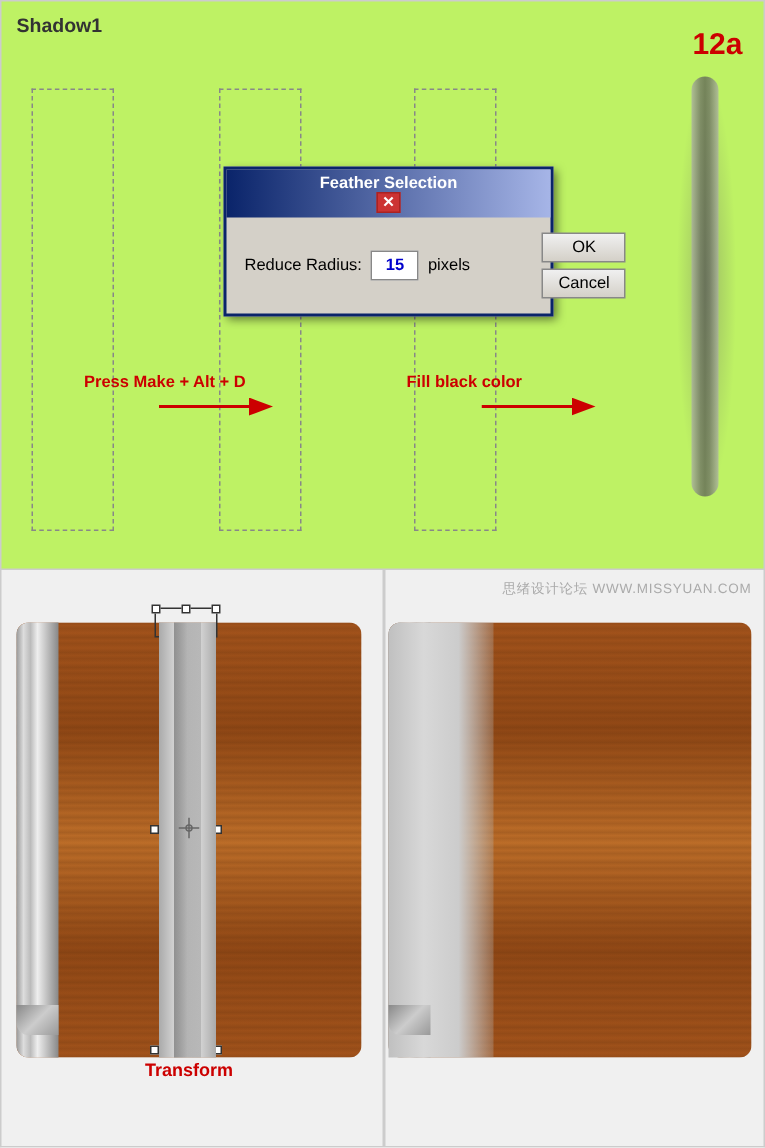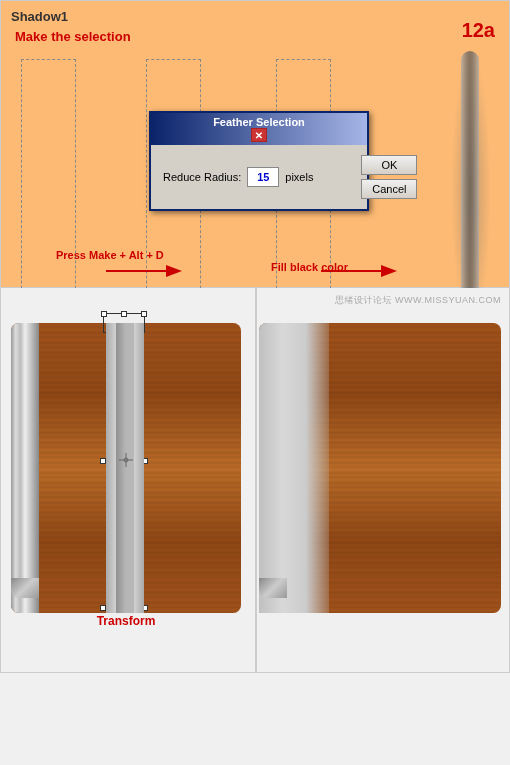--- a/index.html
+++ b/index.html
@@ -9,22 +9,22 @@
       background: #f0f0f0;
       font-family: Arial, sans-serif;
       font-size: 12px;
       overflow: hidden;
       position: relative;
     }
 
     
     .top-section {
       width: 510px;
-      height: 288px;
-      background: #fdba74;
+      height: 380px;
+      background: #bef264;
       position: relative;
       border: 1px solid #ccc;
     }
 
     .title-shadow {
       position: absolute;
       top: 8px;
       left: 10px;
       font-size: 13px;
       font-weight: bold;
@@ -297,21 +297,20 @@
   </style>
 </head>
 <body>
 
 <div class="top-section">
 
   <div class="title-shadow">Shadow1</div>
 
   <div class="step-label">12a</div>
 
-  <div class="make-selection">Make the selection</div>
 
   <div class="dashed-rect" style="left:20px; top:58px; width:55px; height:295px;"></div>
 
   <div class="dashed-rect" style="left:145px; top:58px; width:55px; height:295px;"></div>
 
   <div class="dashed-rect" style="left:275px; top:58px; width:55px; height:295px;"></div>
 
   <div class="dialog">
     <div class="dialog-titlebar">
       <span>Feather Selection</span>
@@ -331,21 +330,21 @@
   <div class="arrow-label" style="top:248px; left:55px;">Press Make + Alt + D</div>
   <svg class="arrow-svg" width="80" height="20" style="position:absolute; top:260px; left:105px;">
     <defs>
       <marker id="arrowhead1" markerWidth="8" markerHeight="6" refX="6" refY="3" orient="auto">
         <polygon points="0 0, 8 3, 0 6" fill="#cc0000"></polygon>
       </marker>
     </defs>
     <line x1="0" y1="10" x2="72" y2="10" stroke="#cc0000" stroke-width="2" marker-end="url(#arrowhead1)"></line>
   </svg>
 
-  <div class="arrow-label" style="top:248px; left:270px;margin-top:12px;">Fill black color</div>
+  <div class="arrow-label" style="top:248px; left:270px;">Fill black color</div>
   <svg class="arrow-svg" width="80" height="20" style="position:absolute; top:260px; left:320px;">
     <defs>
       <marker id="arrowhead2" markerWidth="8" markerHeight="6" refX="6" refY="3" orient="auto">
         <polygon points="0 0, 8 3, 0 6" fill="#cc0000"></polygon>
       </marker>
     </defs>
     <line x1="0" y1="10" x2="72" y2="10" stroke="#cc0000" stroke-width="2" marker-end="url(#arrowhead2)"></line>
   </svg>
 
   <div class="shadow-blur-outer"></div>

